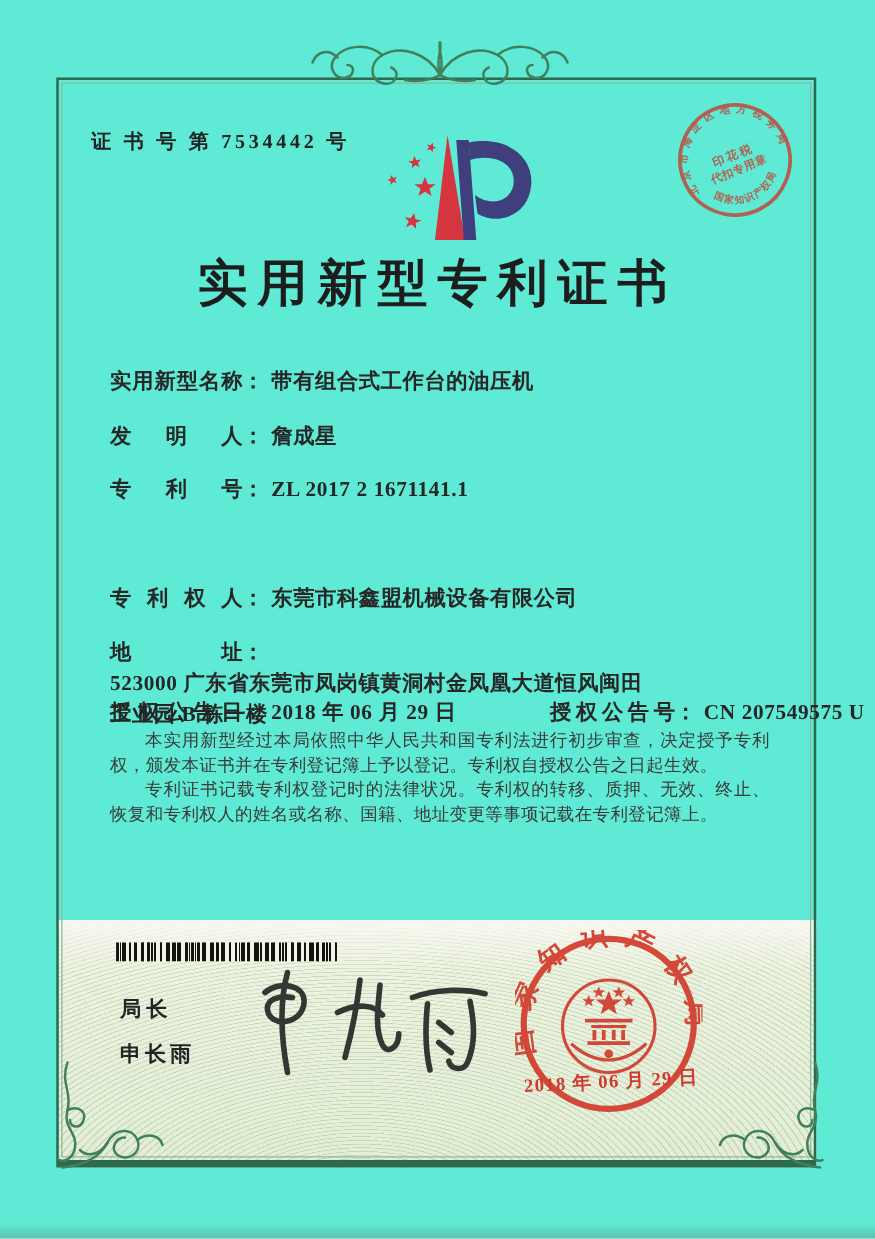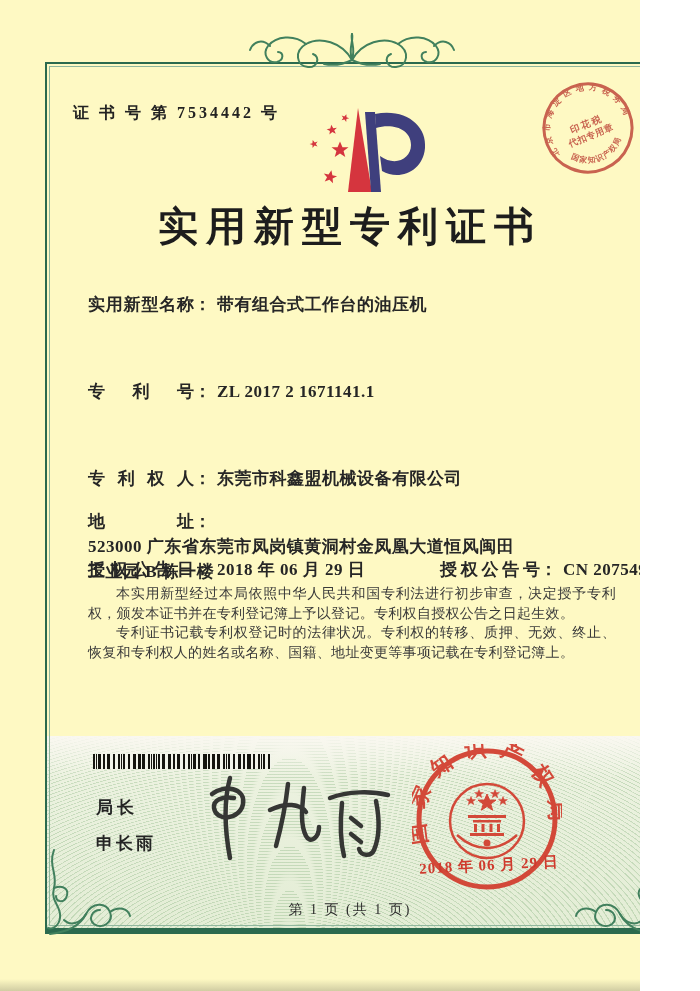--- a/index.html
+++ b/index.html
@@ -1,16 +1,16 @@
 <!DOCTYPE html>
 <html><head>
 <meta charset="utf-8">
 <style>
   html,body{margin:0;padding:0;}
-  .page{position:relative;width:640px;height:991px;background:#fef9c3;overflow:hidden;
+  .page{position:relative;width:700px;height:991px;background:#5eead4;overflow:hidden;
         font-family:"Liberation Serif","DejaVu Serif",serif;color:#2a2a2a;}
   
   .bottom-deco{position:absolute;left:47px;top:736px;width:606px;height:198px;
     background:
       linear-gradient(to bottom, rgba(250,248,241,.95), rgba(250,248,241,0) 42px),
       repeating-radial-gradient(ellipse 900px 480px at 40% 120%, rgba(255,255,255,0) 0 4px, rgba(118,168,112,.30) 4.5px 5.5px),
       linear-gradient(to bottom,#eef3e2,#e3edd5);}
   
   .frame{position:absolute;left:45px;top:62px;width:608px;height:872px;box-sizing:border-box;
     border:2px solid #2b6a4e;border-bottom-width:6px;}
@@ -133,20 +133,23 @@
       </text>
       <text class="stamp-text" x="0" y="-1" text-anchor="middle" font-size="9.5" letter-spacing="2">印花税</text>
       <text class="stamp-text" x="0" y="11" text-anchor="middle" font-size="9" letter-spacing="0.5">代扣专用章</text>
     </svg>
   </div>
 
   <h1 class="title">实用新型专利证书</h1>
 
   <div class="frow" style="top:292px">
     <span class="flabel">实用新型名称</span><span class="fcolon">：</span><span class="fvalue">带有组合式工作台的油压机</span>
+  </div>
+  <div class="frow" style="top:336px">
+    <span class="flabel">发明人</span><span class="fcolon">：</span><span class="fvalue">詹成星</span>
   </div>
   <div class="frow" style="top:379px">
     <span class="flabel">专利号</span><span class="fcolon">：</span><span class="fvalue">ZL 2017 2 1671141.1</span>
   </div>
   <div class="frow" style="top:466px">
     <span class="flabel">专利权人</span><span class="fcolon">：</span><span class="fvalue">东莞市科鑫盟机械设备有限公司</span>
   </div>
   <div class="frow" style="top:509px">
     <span class="flabel">地址</span><span class="fcolon">：</span><span class="fvalue-wrap">523000 广东省东莞市凤岗镇黄洞村金凤凰大道恒风闽田工业园 B 栋一楼</span>
   </div>
@@ -205,16 +208,15 @@
         <rect x="2.5" y="5" width="3" height="8"></rect>
         <rect x="10" y="5" width="3" height="8"></rect>
         <rect x="-17" y="14" width="34" height="3"></rect>
       </g>
       <circle cx="0" cy="24" r="3.5" stroke="none"></circle>
       <path d="M-30,16 C-20,25 -10,29 0,29 C10,29 20,25 30,16" fill="none" stroke-width="2.5"></path>
     </g>
   </svg>
   <div class="seal-date">2018 年 06 月 29 日</div>
 
-  <div class="footer">第 1 页 (共 1 页)</div>
 
   <div class="shadow-bottom"></div>
 </div>
 
 </body></html>

